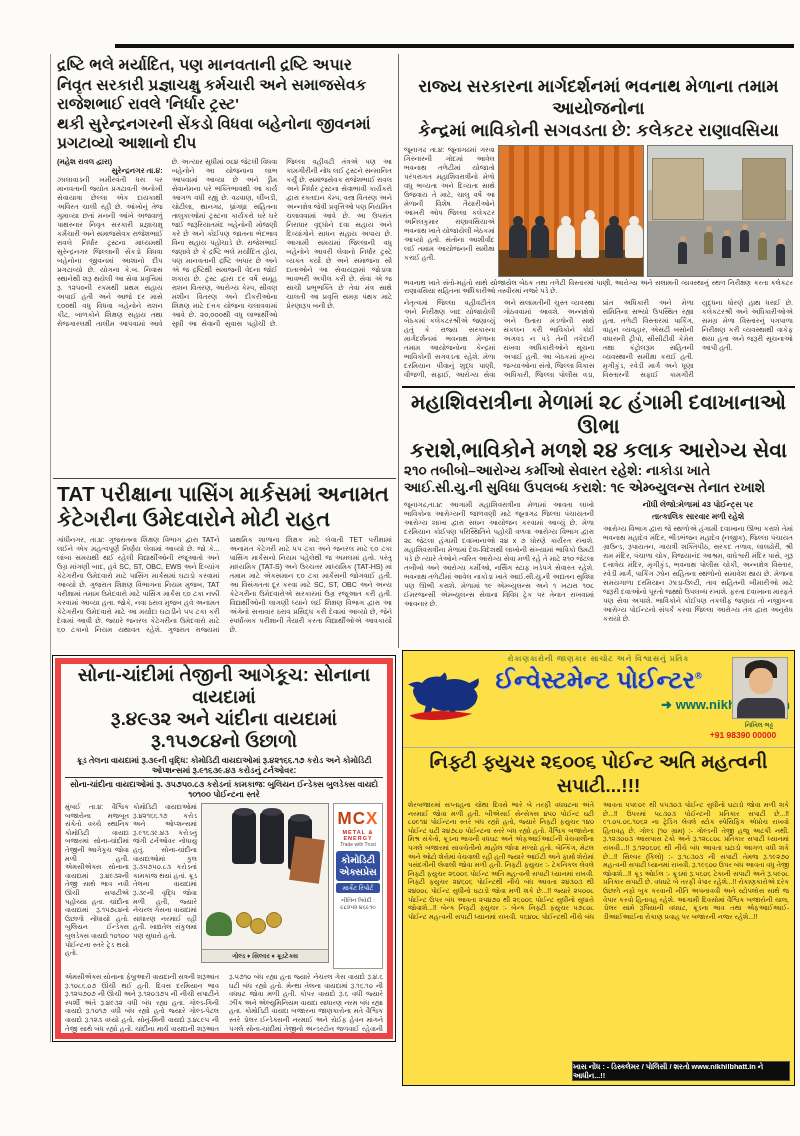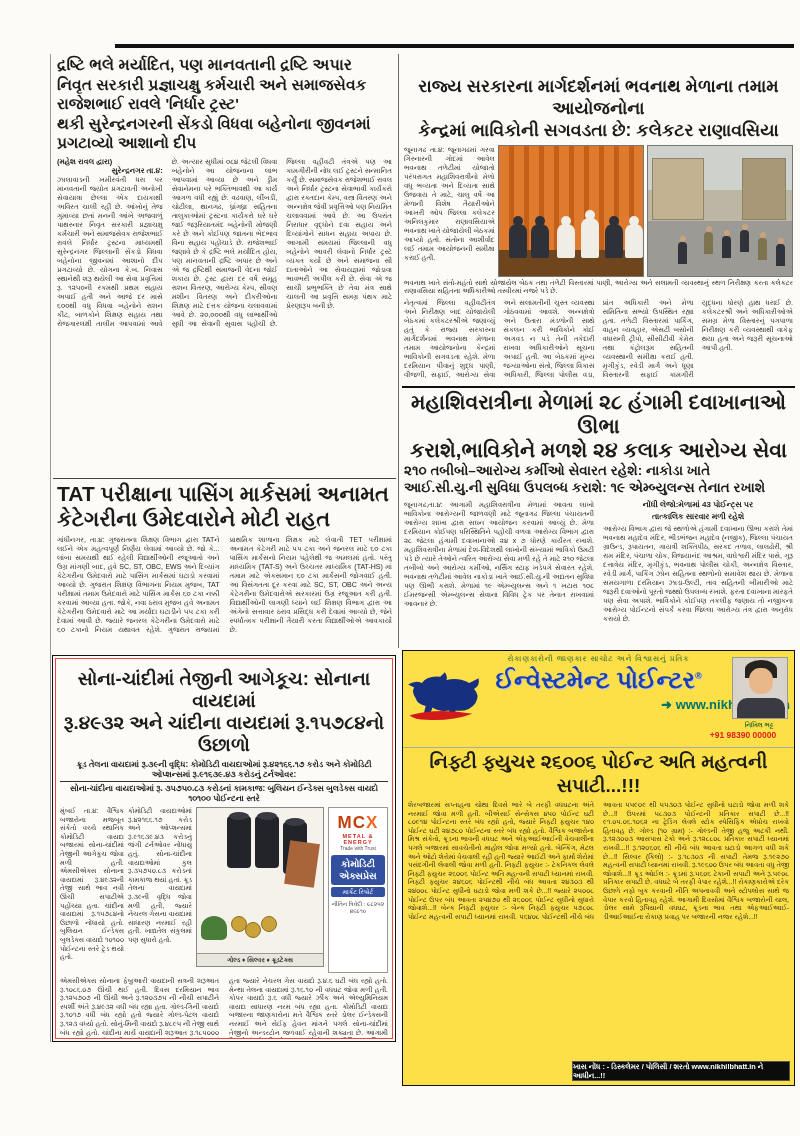--- a/index.html
+++ b/index.html
@@ -29,21 +29,21 @@
   .hrule-left{position:absolute;left:53px;top:478px;width:343px;border-top:1px solid #444;}
 
   
   .art-tat{position:absolute;left:53px;top:481px;width:343px;height:170px;padding:0 4px;}
   .t-head{margin:0;text-align:left;font-size:21px;font-weight:bold;line-height:25px;}
   .t-body{margin-top:4px;height:112px;column-count:2;column-gap:10px;overflow:hidden;}
 
   
   .gold-outer{position:absolute;left:52px;top:655px;width:344px;height:387px;
               border:1px solid #111;padding:2px;background:#fcfbf7;}
-  .gold-inner{border:1px solid #ef4444;height:100%;padding:9px 4px;overflow:hidden;}
+  .gold-inner{border:6px solid #ef4444;height:100%;padding:0 4px;overflow:hidden;}
   .g-head{margin:0;text-align:center;font-size:18.5px;font-weight:bold;line-height:22px;}
   .g-sub{margin:1px 0 0;text-align:center;font-size:8.2px;font-weight:bold;line-height:10px;
          border-top:1px solid #333;padding-top:2px;}
   .g-sub.first{border-top:none;margin-top:2px;}
   .g-row1{display:flex;gap:4px;margin-top:3px;height:166px;}
   .g-colA,.g-colB{width:64px;overflow:hidden;}
   .g-ad-img{width:128px;height:160px;border:1px solid #888;background:#f4f2ea;position:relative;overflow:hidden;}
   .barrel{position:absolute;top:8px;width:24px;height:52px;background:#23232a;border-radius:4px;}
   .barrel::before{content:"";position:absolute;top:-4px;left:2px;right:2px;height:8px;background:#3a3a44;border-radius:50%;}
   .copper{position:absolute;right:6px;top:34px;width:30px;height:44px;background:#a9653a;transform:rotate(8deg);}

